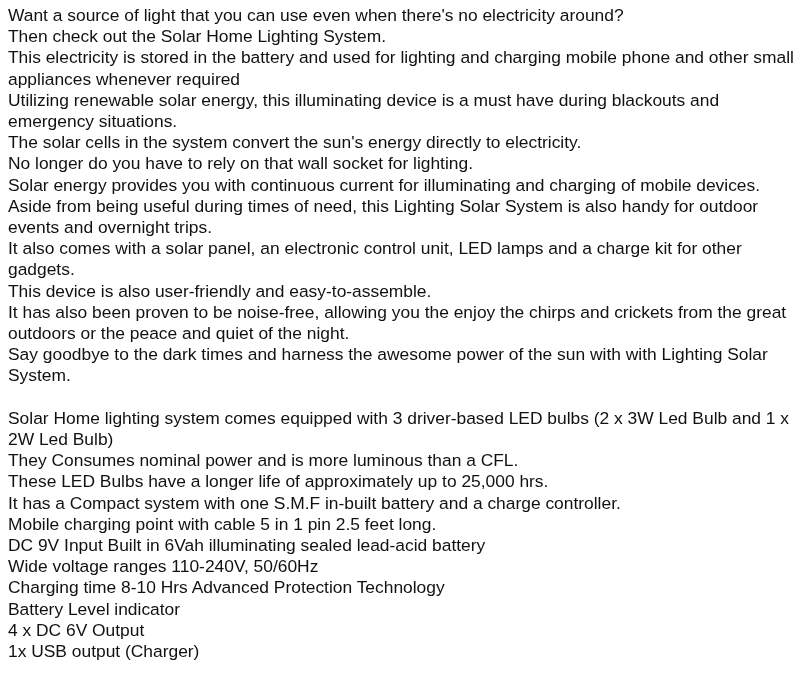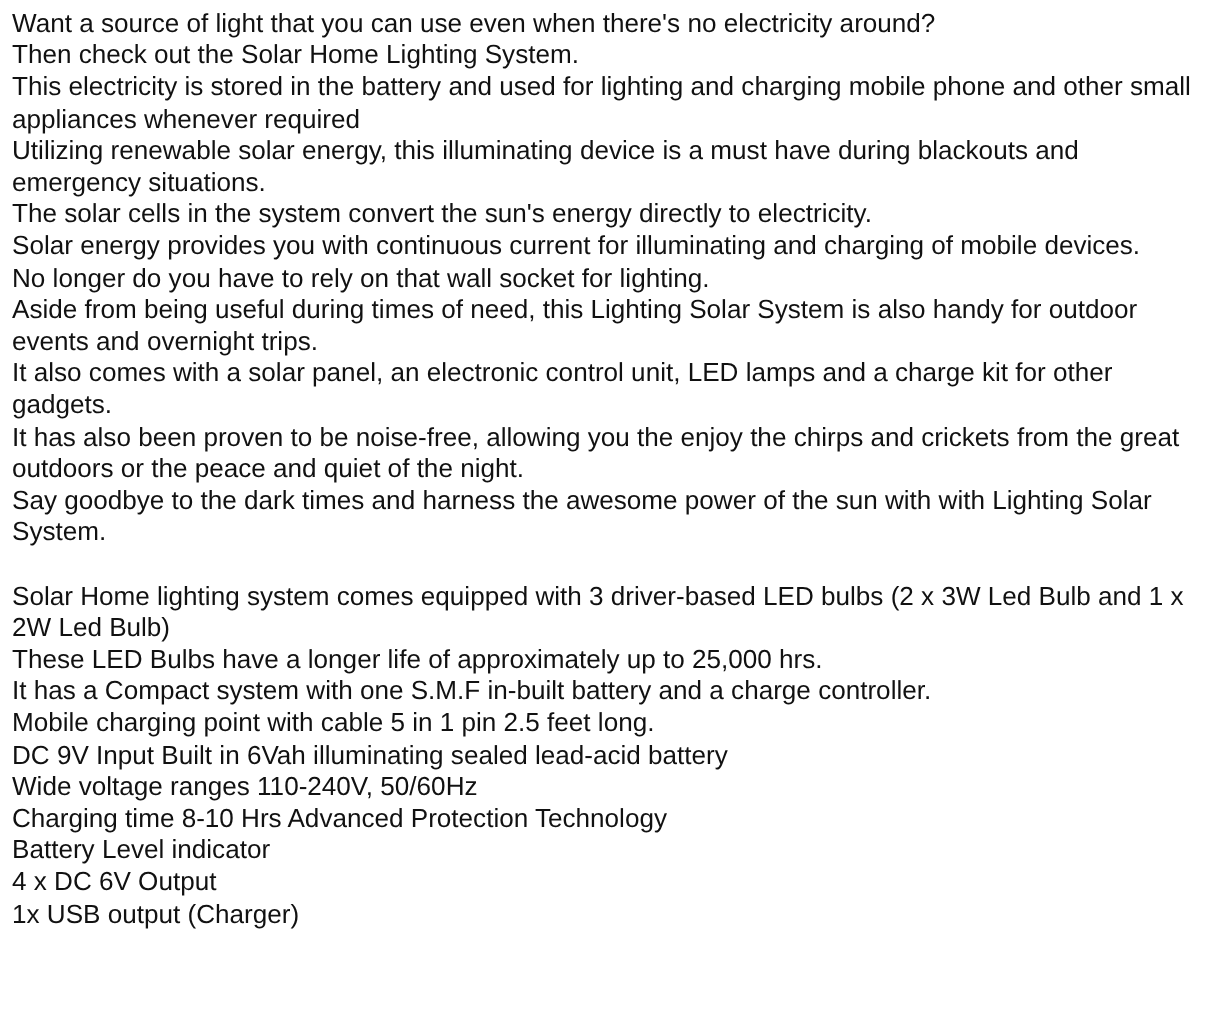--- a/index.html
+++ b/index.html
@@ -36,32 +36,34 @@
 </head>
 <body>
 
 <div class="doc">
   <div class="para">
     <span class="line">Want a source of light that you can use even when there's no electricity around?</span>
     <span class="line">Then check out the Solar Home Lighting System.</span>
     <span class="line">This electricity is stored in the battery and used for lighting and charging mobile phone and other small appliances whenever required</span>
     <span class="line">Utilizing renewable solar energy, this illuminating device is a must have during blackouts and emergency situations.</span>
     <span class="line">The solar cells in the system convert the sun's energy directly to electricity.</span>
+    <span class="line">No longer do you have to rely on that wall socket for lighting.</span>
     <span class="line">Solar energy provides you with continuous current for illuminating and charging of mobile devices.</span>
-    <span class="line">No longer do you have to rely on that wall socket for lighting.</span>
     <span class="line">Aside from being useful during times of need, this Lighting Solar System is also handy for outdoor events and overnight trips.</span>
     <span class="line">It also comes with a solar panel, an electronic control unit, LED lamps and a charge kit for other gadgets.</span>
+    <span class="line">This device is also user-friendly and easy-to-assemble.</span>
     <span class="line">It has also been proven to be noise-free, allowing you the enjoy the chirps and crickets from the great outdoors or the peace and quiet of the night.</span>
     <span class="line">Say goodbye to the dark times and harness the awesome power of the sun with with Lighting Solar System.</span>
   </div>
 
   <span class="gap"></span>
 
   <div class="para">
     <span class="line">Solar Home lighting system comes equipped with 3 driver-based LED bulbs (2 x 3W Led Bulb and 1 x 2W Led Bulb)</span>
+    <span class="line">They Consumes nominal power and is more luminous than a CFL.</span>
     <span class="line">These LED Bulbs have a longer life of approximately up to 25,000 hrs.</span>
     <span class="line">It has a Compact system with one S.M.F in-built battery and a charge controller.</span>
     <span class="line">Mobile charging point with cable 5 in 1 pin 2.5 feet long.</span>
     <span class="line">DC 9V Input Built in 6Vah illuminating sealed lead-acid battery</span>
     <span class="line">Wide voltage ranges 110-240V, 50/60Hz</span>
     <span class="line">Charging time 8-10 Hrs Advanced Protection Technology</span>
     <span class="line">Battery Level indicator</span>
     <span class="line">4 x DC 6V Output</span>
     <span class="line">1x USB output (Charger)</span>
   </div>

